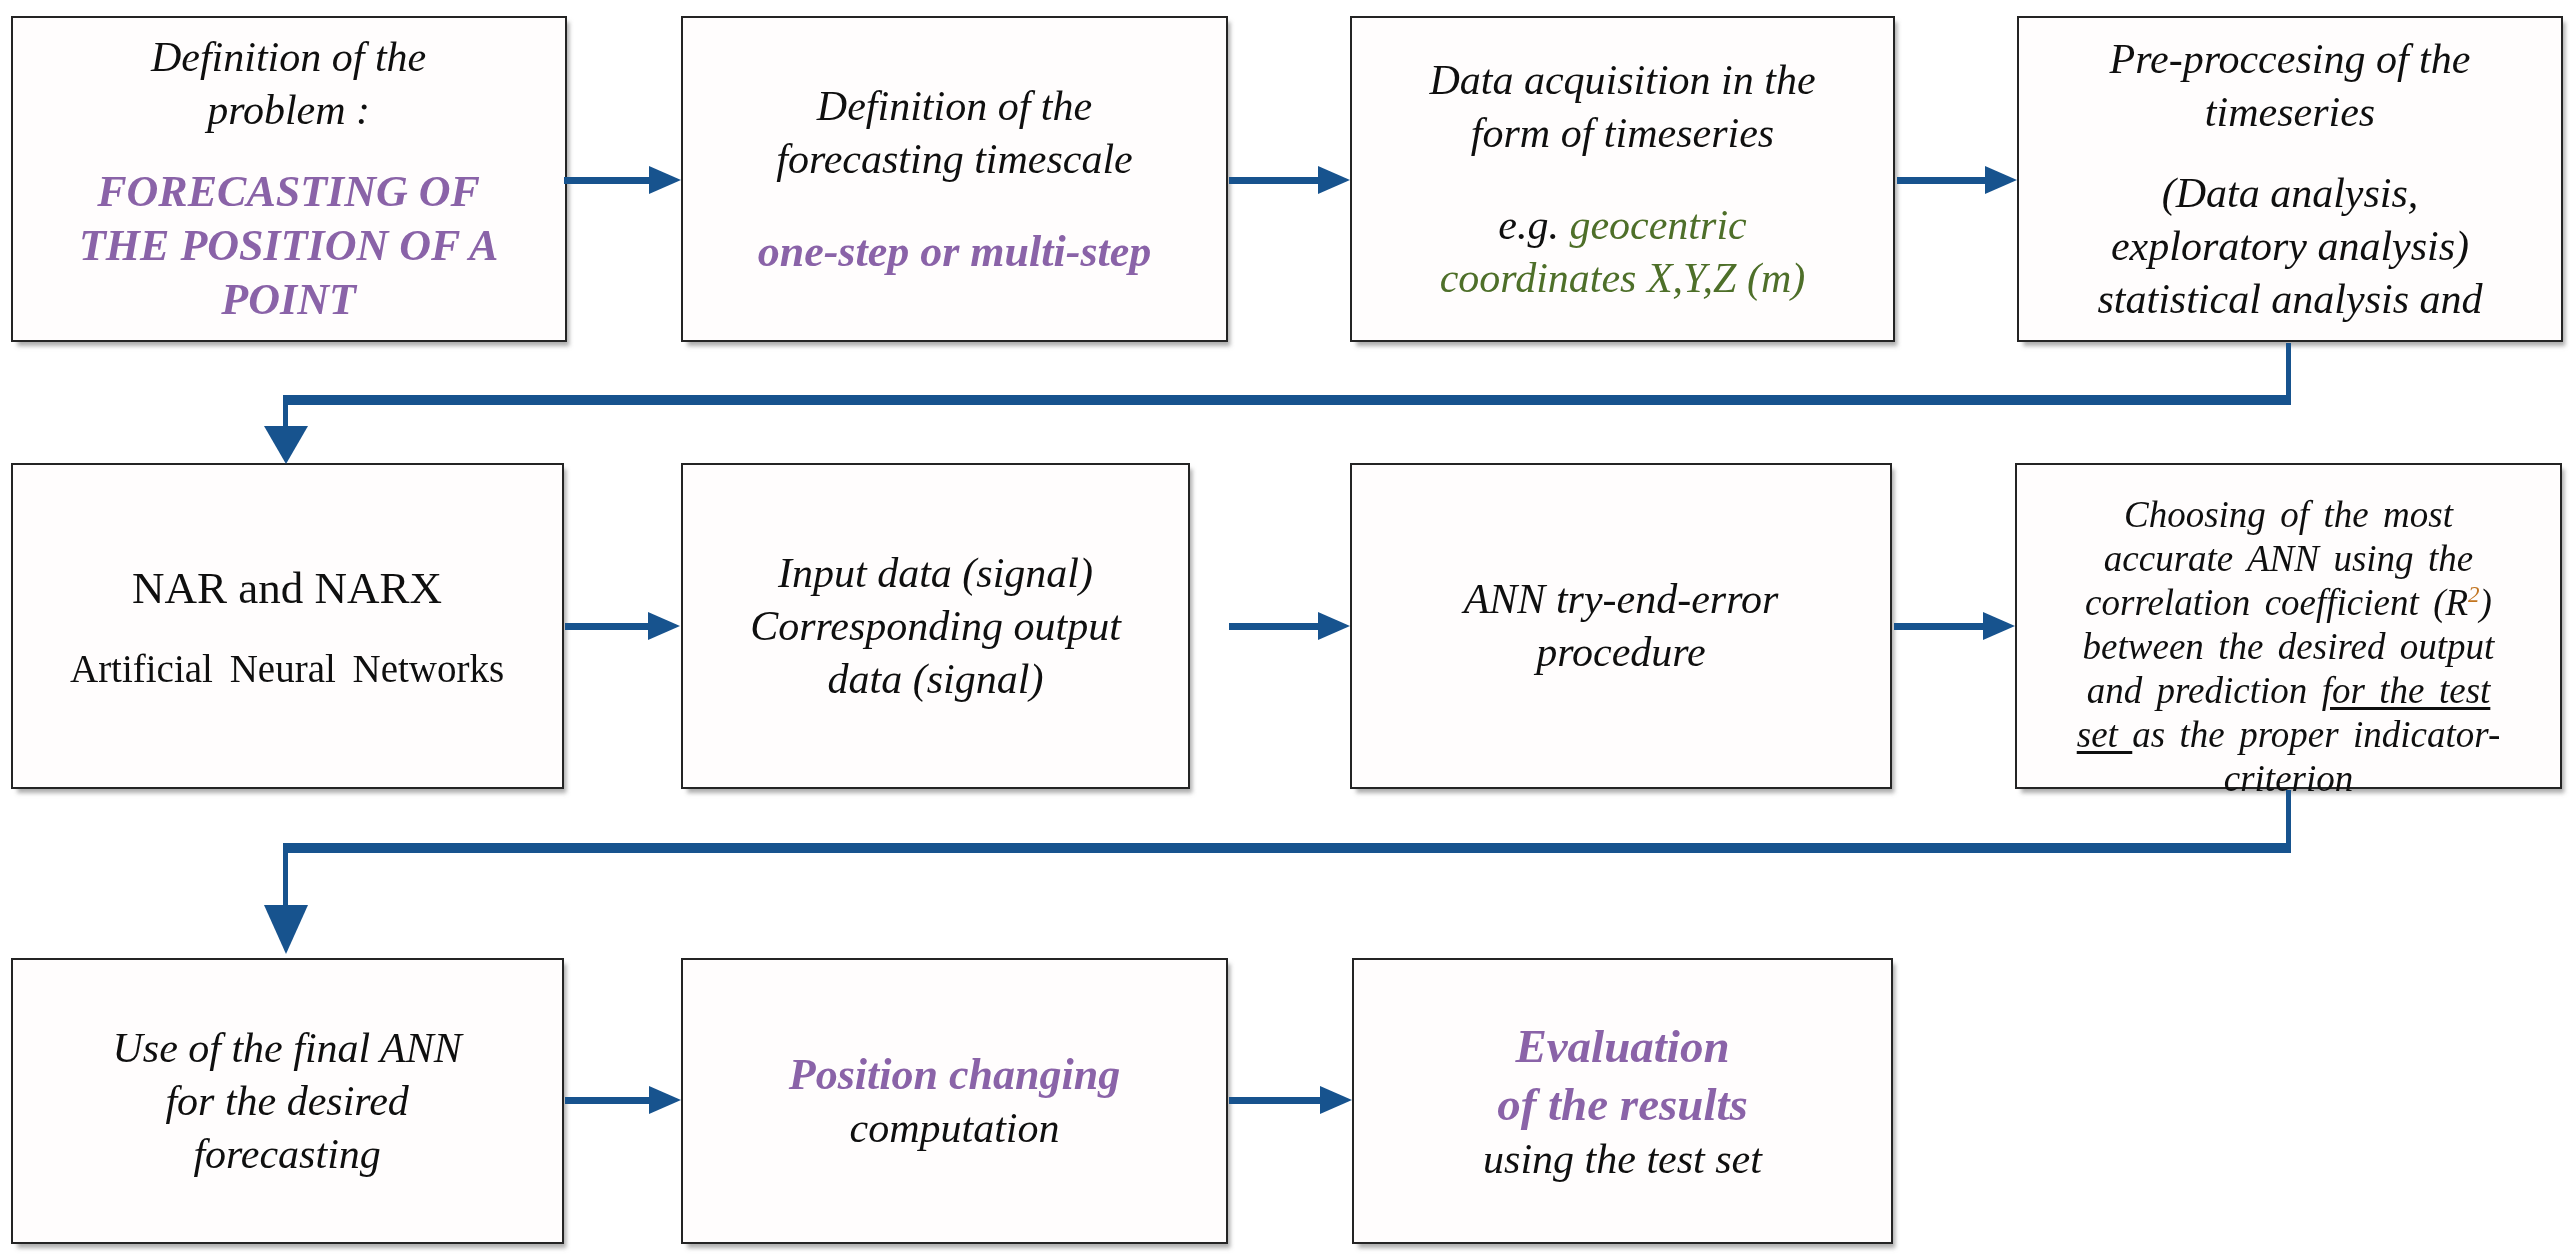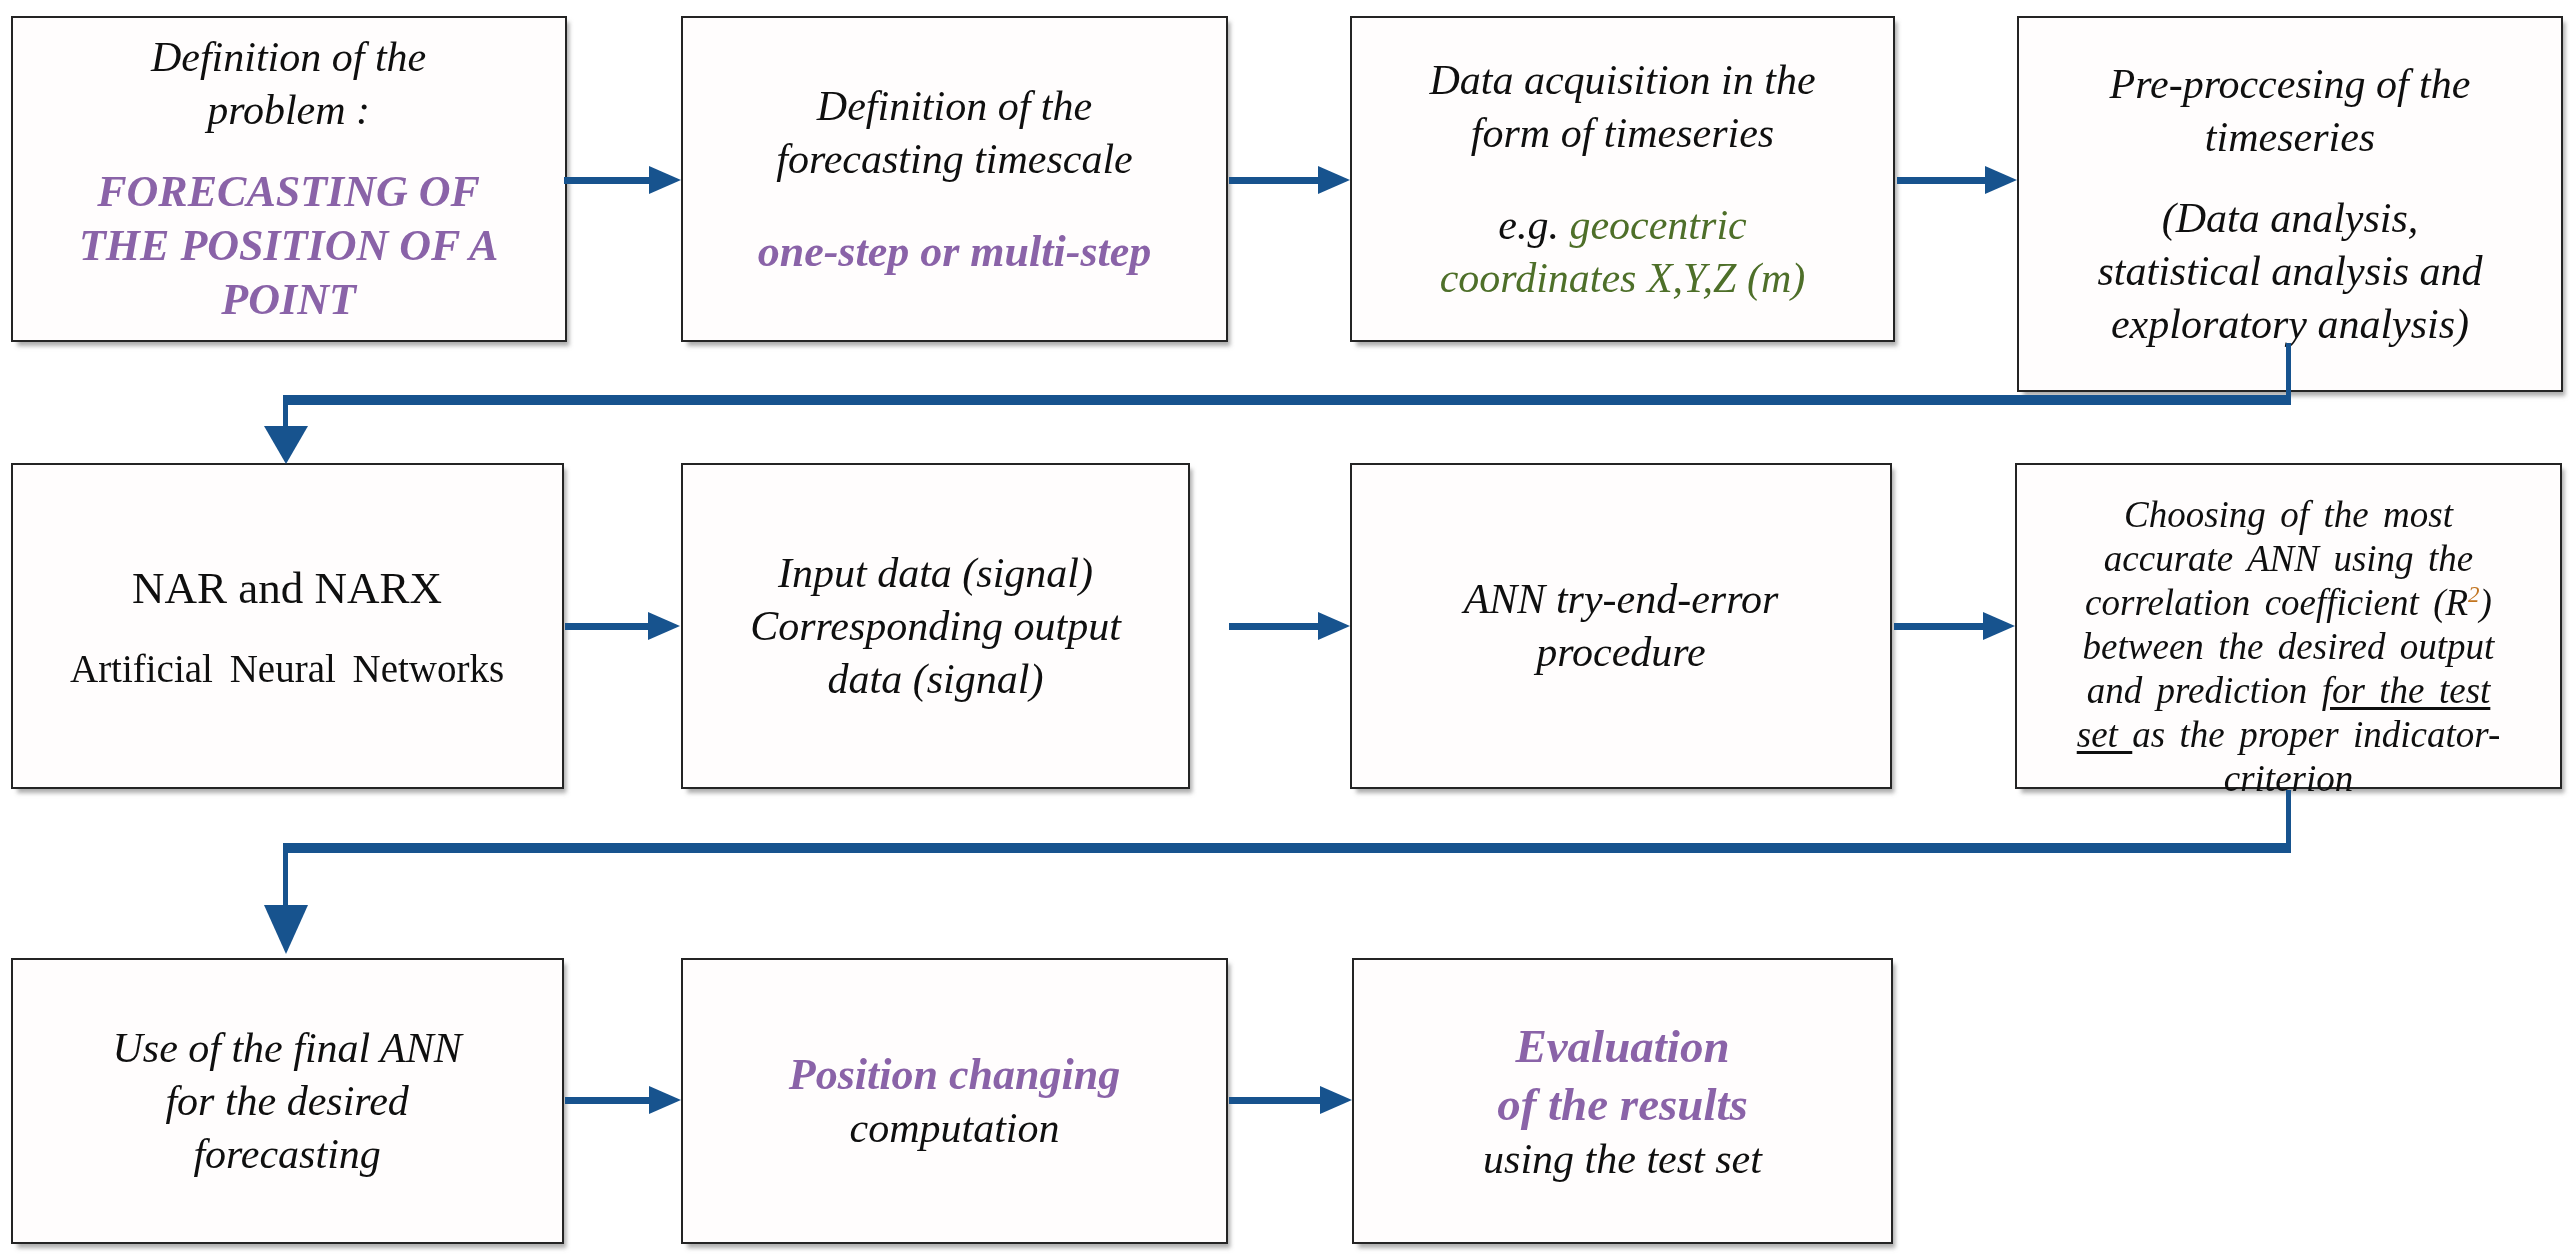--- a/index.html
+++ b/index.html
@@ -90,30 +90,30 @@
       <span class="line">Data acquisition in the</span>
       <span class="line">form of timeseries</span>
     </div>
     <div class="gap55"></div>
     <div class="group">
       <span class="line"><span class="blacktx">e.g. </span><span class="greentx">geocentric</span></span>
       <span class="line greentx">coordinates X,Y,Z (m)</span>
     </div>
   </div>
 
-  <div class="box t60" style="left:2017px;top:16px;width:546px;height:376px;">
+  <div class="box t60" style="left:2017px;top:16px;width:546px;height:326px;">
     <div class="group blacktx">
       <span class="line">Pre-proccesing of the</span>
       <span class="line">timeseries</span>
     </div>
     <div class="gap40"></div>
     <div class="group blacktx">
       <span class="line">(Data analysis,</span>
+      <span class="line">exploratory analysis)</span>
       <span class="line">statistical analysis and</span>
-      <span class="line">exploratory analysis)</span>
     </div>
   </div>
 
   <div class="box" style="left:10.6px;top:463px;width:553px;height:326px;">
     <span class="line blacktx b5-title">NAR and NARX</span>
     <div class="gap40"></div>
     <span class="line blacktx b5-sub">Artificial Neural Networks</span>
   </div>
 
   <div class="box t60" style="left:681px;top:463px;width:509px;height:326px;">

